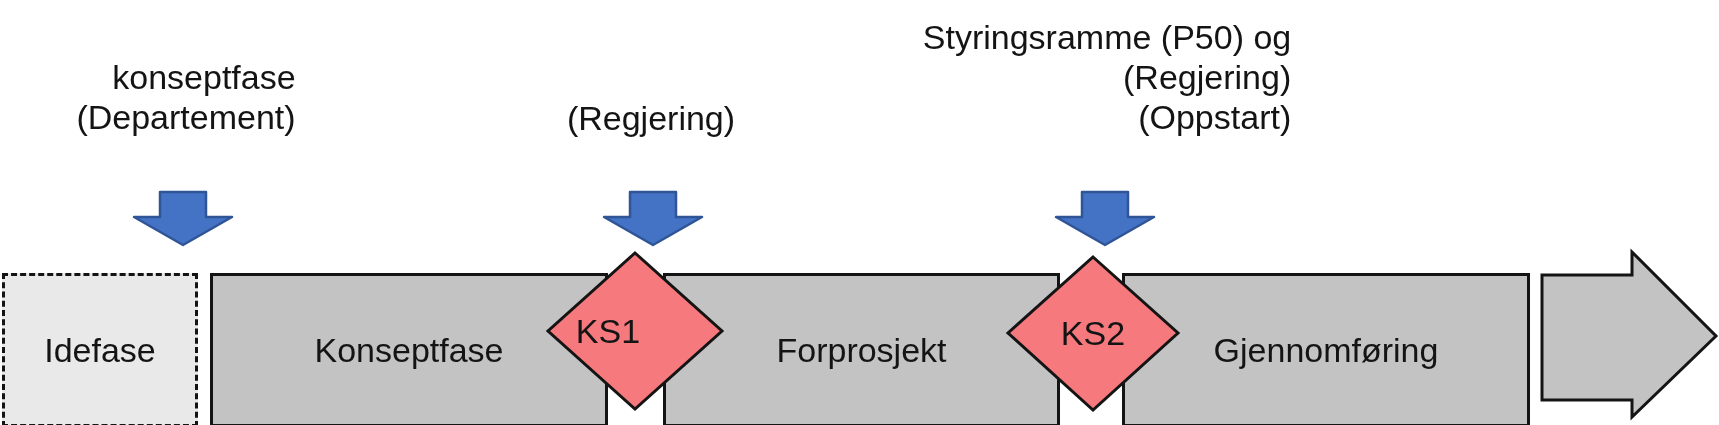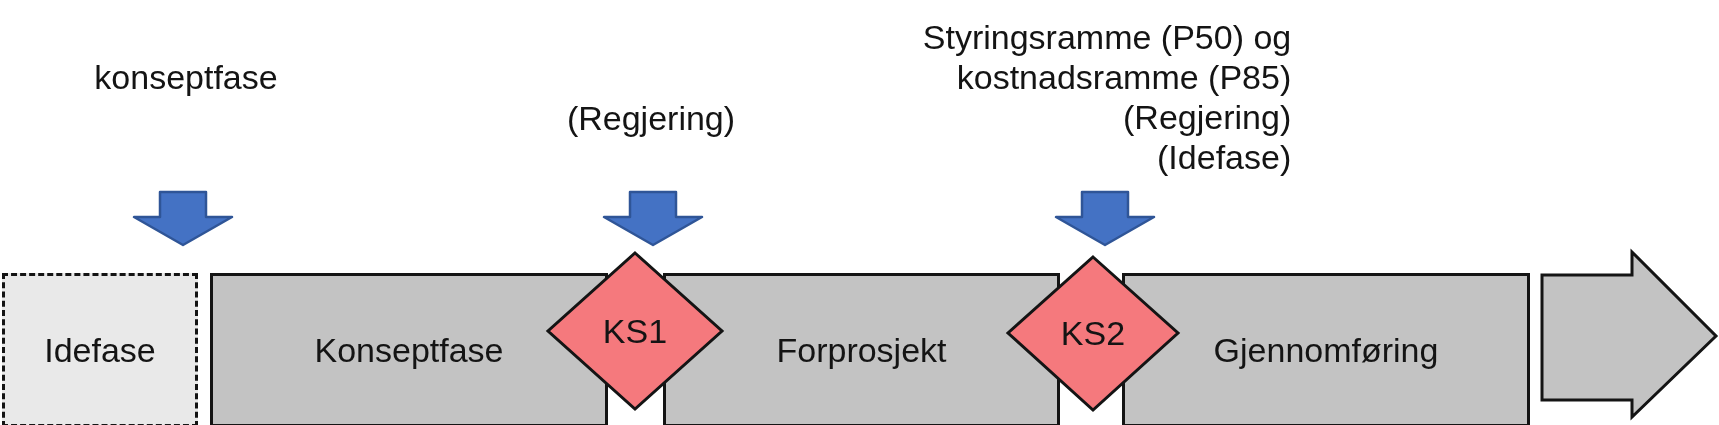--- a/index.html
+++ b/index.html
@@ -59,31 +59,31 @@
     z-index: 3;
   }
 </style>
 </head>
 <body>
 
 <div class="canvas">
 
   <div class="note" style="left:186px; top:57px">
     <span>konseptfase</span>
+    <span>(Departement)</span>
   </div>
 
   <div class="note" style="left:651px; top:98px">
     <span>(Regjering)</span>
   </div>
 
   <div class="note" style="left:1107px; top:17px">
     <span>Styringsramme (P50) og</span>
-    <span>kostnadsramme (P85)</span>
     <span>(Regjering)</span>
-    <span>(Idefase)</span>
+    <span>(Oppstart)</span>
   </div>
 
   <div class="phase idea" style="left:2px; width:196px">
     <span>Idefase</span>
   </div>
 
   <div class="phase" style="left:210px; width:398px">
     <span>Konseptfase</span>
   </div>
 
@@ -100,20 +100,20 @@
     <polygon points="160,192 206,192 206,217 232,217 183,245 134,217 160,217" style="fill:var(--arrow-fill); stroke:var(--arrow-border); stroke-width:2.5; stroke-linejoin:round"></polygon>
     <polygon points="630,192 676,192 676,217 702,217 653,245 604,217 630,217" style="fill:var(--arrow-fill); stroke:var(--arrow-border); stroke-width:2.5; stroke-linejoin:round"></polygon>
     <polygon points="1082,192 1128,192 1128,217 1154,217 1105,245 1056,217 1082,217" style="fill:var(--arrow-fill); stroke:var(--arrow-border); stroke-width:2.5; stroke-linejoin:round"></polygon>
 
     <polygon points="1542,275 1632,275 1632,252 1716,336 1632,417 1632,400 1542,400" style="fill:var(--phase-fill); stroke:var(--phase-border); stroke-width:3; stroke-linejoin:miter"></polygon>
 
     <polygon points="635,253 722,331 635,409 548,331" style="fill:var(--gate-fill); stroke:var(--gate-border); stroke-width:3; stroke-linejoin:miter"></polygon>
     <polygon points="1093,257 1178,333 1093,410 1008,333" style="fill:var(--gate-fill); stroke:var(--gate-border); stroke-width:3; stroke-linejoin:miter"></polygon>
   </svg>
 
-  <div class="gate-label" style="left:548px; top:254px">
+  <div class="gate-label" style="left:521px; top:254px">
     <span>KS1</span>
   </div>
   <div class="gate-label" style="left:1006px; top:256px">
     <span>KS2</span>
   </div>
 
 </div>
 
 </body></html>

